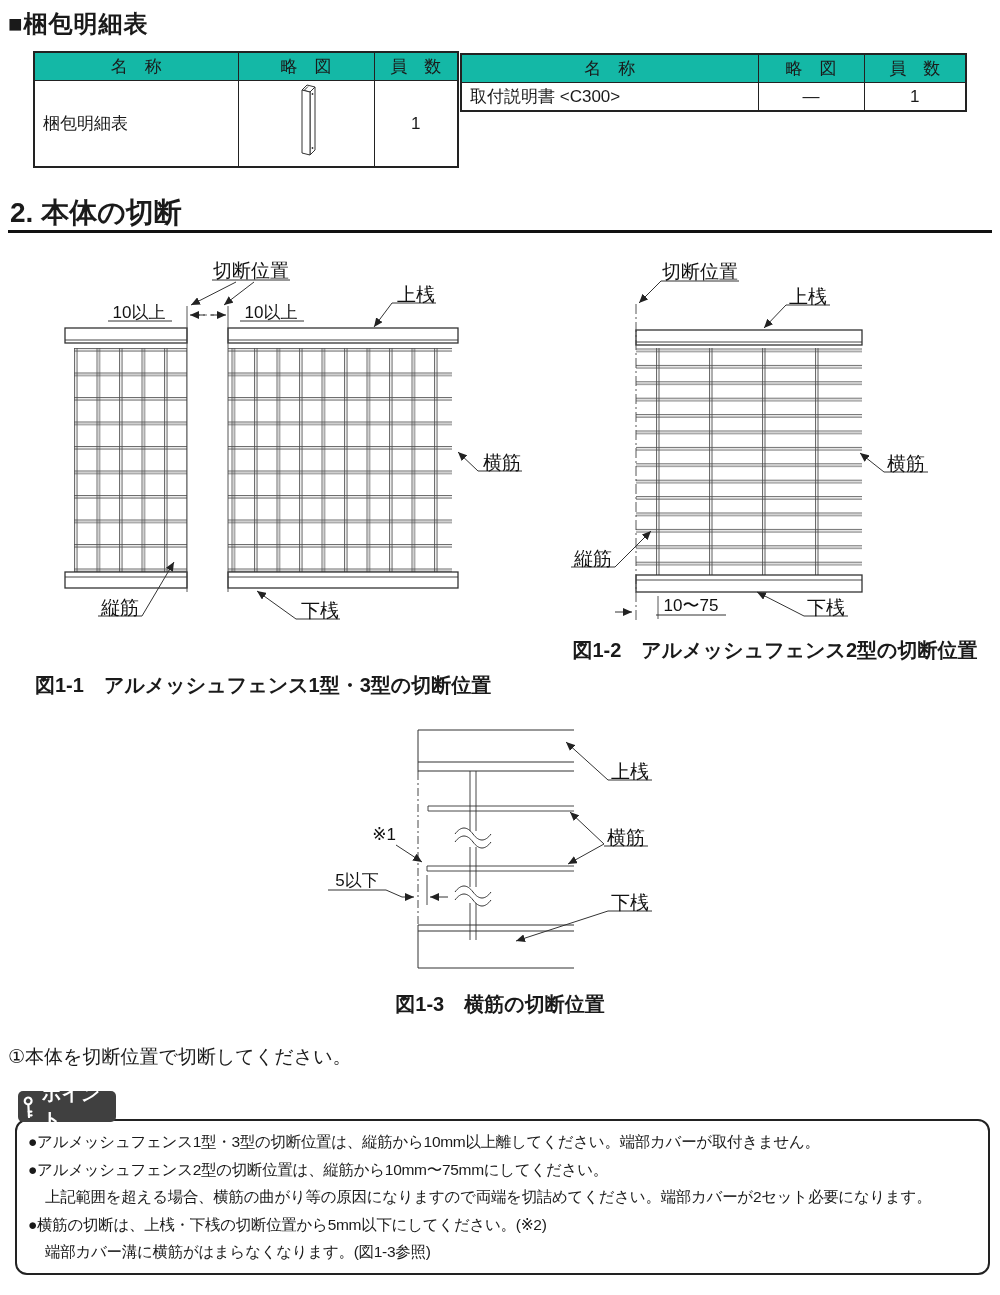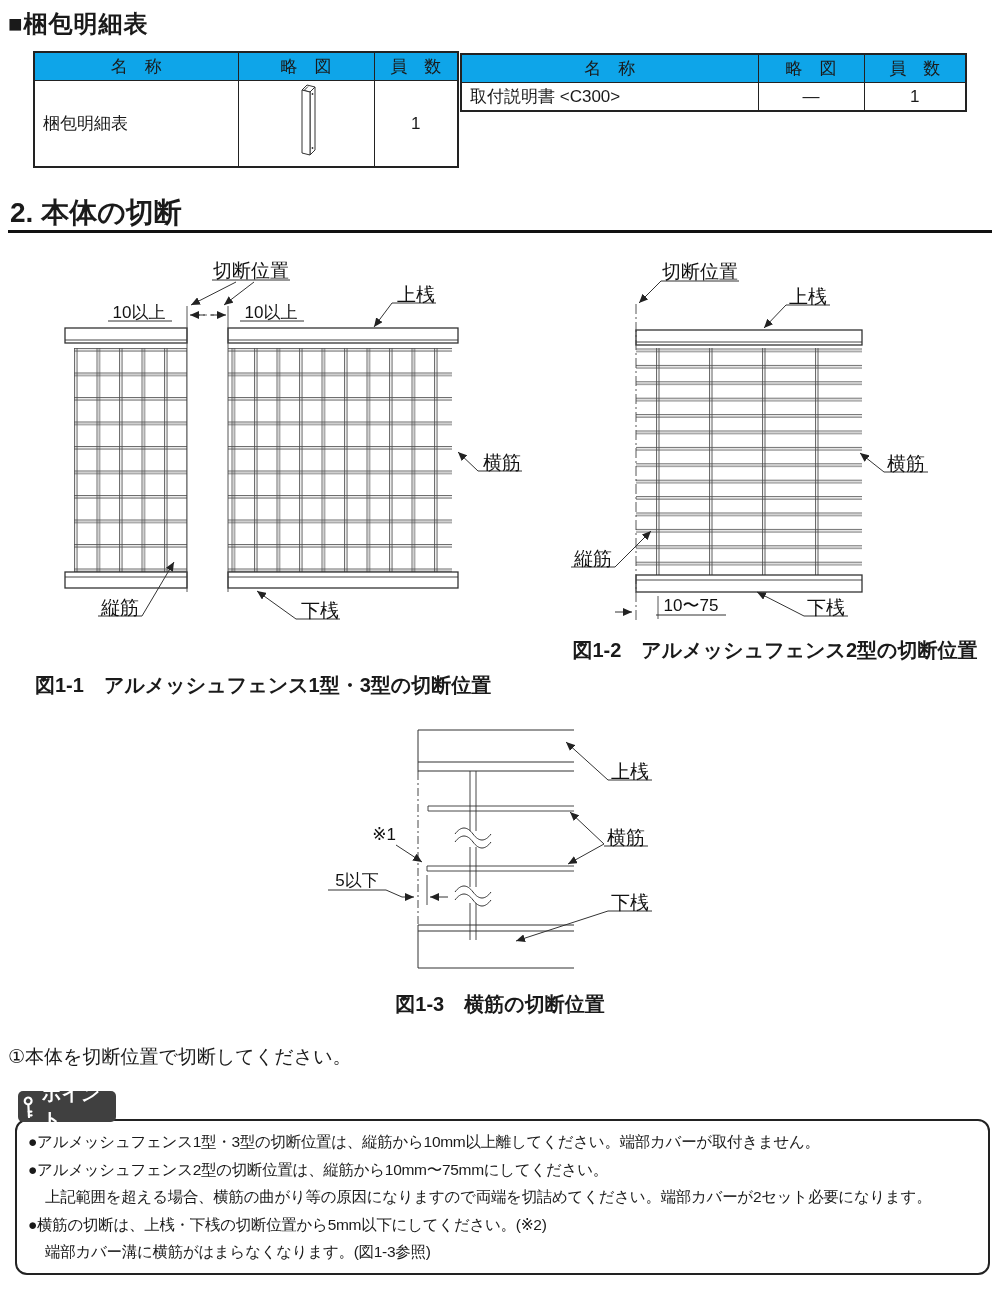--- a/index.html
+++ b/index.html
@@ -6,21 +6,21 @@
   #page{position:relative;width:1000px;height:1295px;background:#fff;overflow:hidden;
         font-family:"Liberation Sans","DejaVu Sans",sans-serif;color:#1a1a1a;}
   #linework{position:absolute;left:0;top:0;z-index:1;pointer-events:none;}
   .abs{position:absolute;z-index:2;}
   .doc-title{left:8px;top:8px;font-size:24px;font-weight:bold;letter-spacing:1px;}
   .sec-title{left:10px;top:194px;font-size:28px;font-weight:bold;}
   .sec-rule{left:8px;top:230px;width:984px;height:0;border-top:3px solid #111;}
   table.pk{border-collapse:collapse;table-layout:fixed;background:#fff;}
   table.pk td,table.pk th{border:1px solid #222;font-weight:normal;overflow:hidden;}
   table.pk{border:2px solid #222;}
-  th.hd{background:#0ea5e9;font-size:17px;text-align:center;padding:2px 0;}
+  th.hd{background:#14b8a6;font-size:17px;text-align:center;padding:2px 0;}
   .cell-name{font-size:17px;text-align:left;padding:2px 8px;}
   .cell-ctr{font-size:17px;text-align:center;}
   .lbl{position:absolute;z-index:3;font-size:19px;text-align:center;white-space:nowrap;color:#111;}
   .dim{font-size:17px;}
   .cap{position:absolute;z-index:3;font-size:20px;font-weight:bold;text-align:center;white-space:nowrap;}
   .step{left:8px;top:1044px;font-size:19px;}
   .pt-box{left:15px;top:1119px;width:971px;height:152px;border:2px solid #222;border-radius:12px;z-index:2;}
   .pt-badge{left:18px;top:1091px;width:98px;height:31px;background:#404040;border-radius:5px;z-index:4;
             display:flex;align-items:center;justify-content:center;gap:3px;
             color:#fff;font-size:19px;font-weight:bold;}

